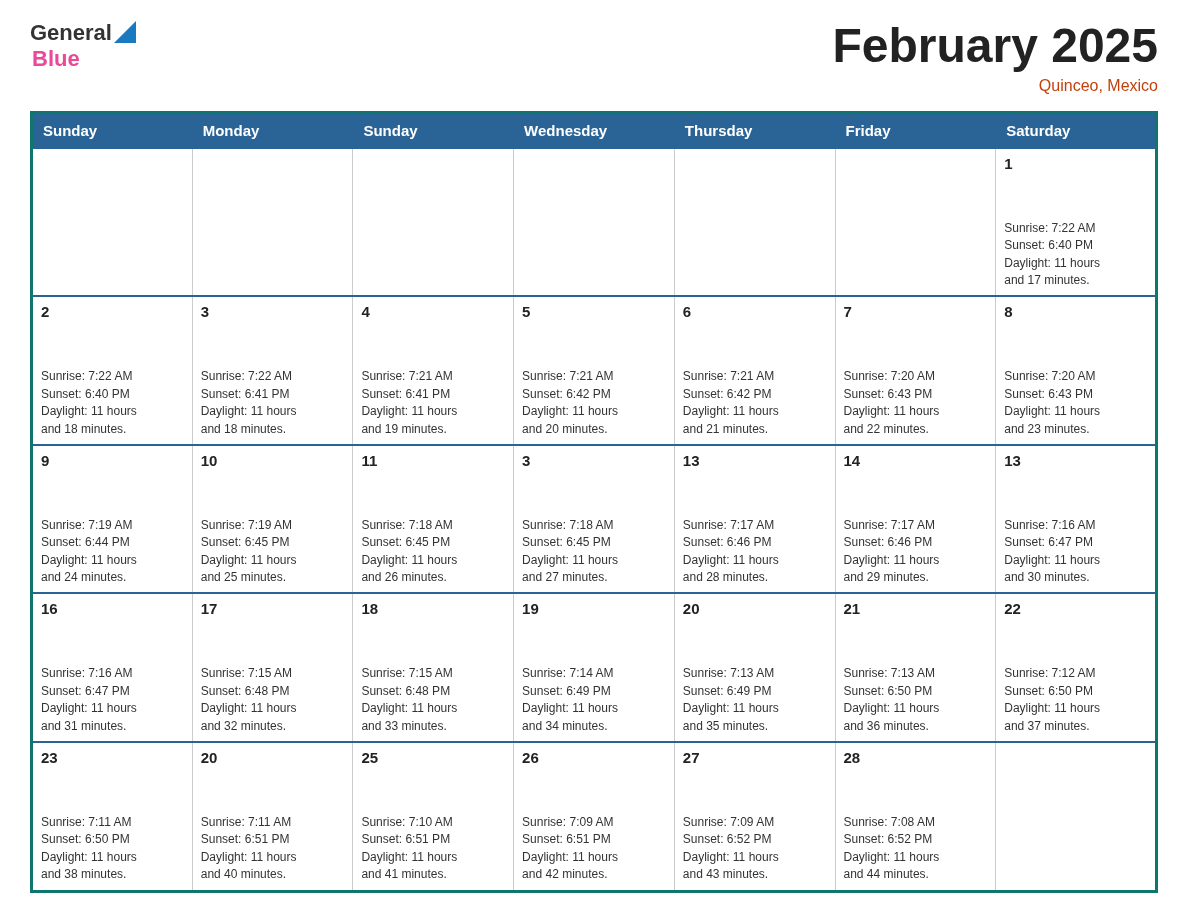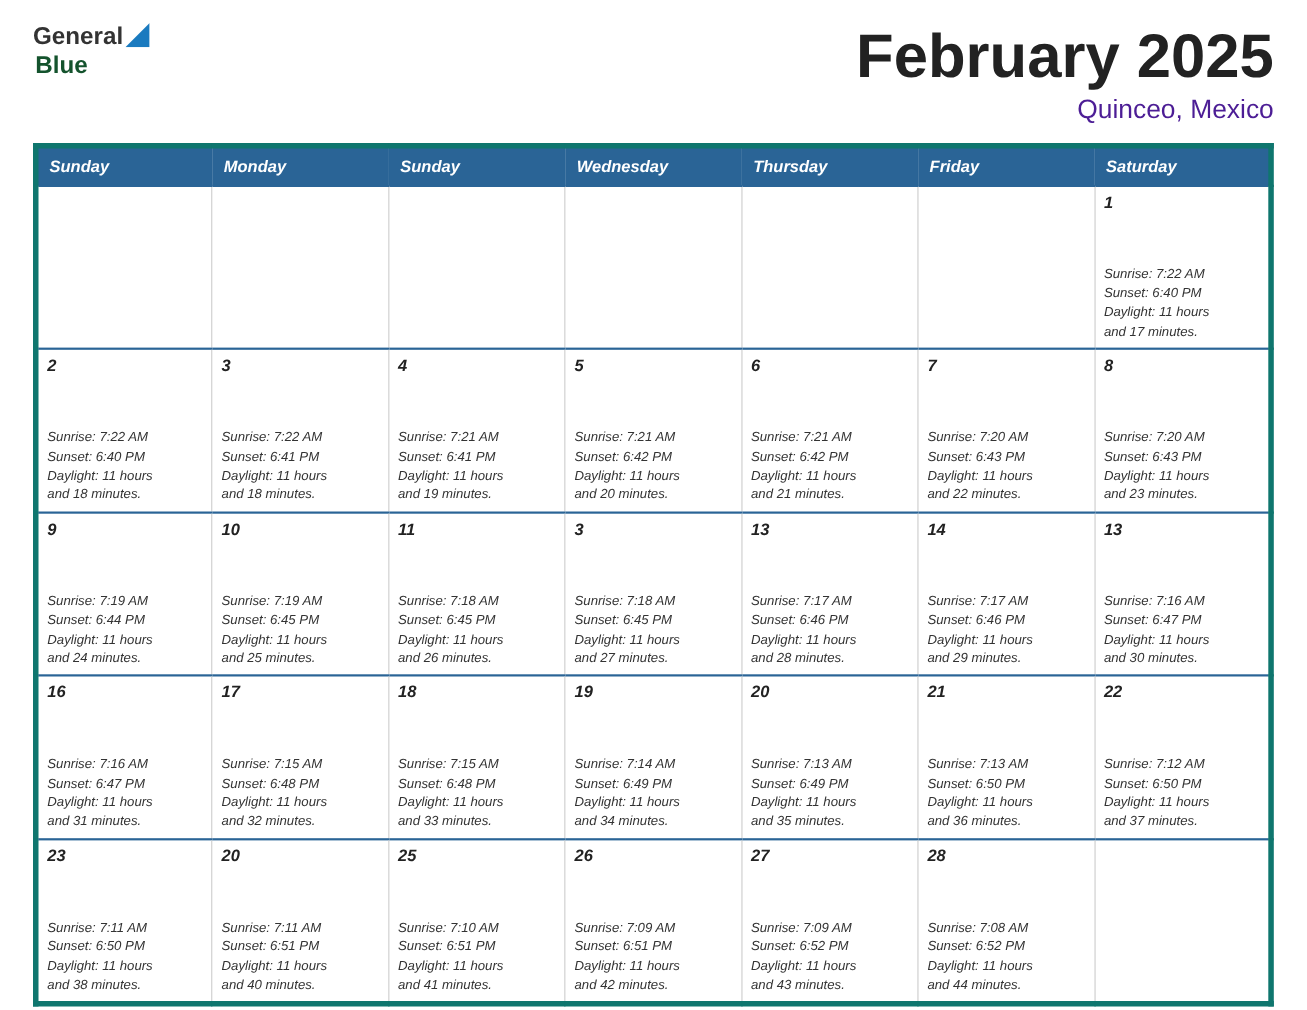--- a/index.html
+++ b/index.html
@@ -25,43 +25,42 @@
       display: flex;
       flex-direction: column;
     }
     .logo-line1 {
       display: flex;
       align-items: center;
     }
     .logo-line2 {
       font-size: 22px;
       font-weight: bold;
-      color: #14532d;
+      color: #ec4899;
       margin-left: 2px;
     }
     .title-block {
       text-align: right;
     }
     .month-title {
-      font-size: 56px;
+      font-size: 48px;
       font-weight: bold;
       color: #222;
       line-height: 1.1;
     }
     .location {
-      font-size: 24px;
-      color: #4c1d95;
+      font-size: 16px;
+      color: #c2410c;
       margin-top: 4px;
       text-align: right;
     }
     .calendar {
       width: 100%;
       border-collapse: collapse;
-      border: 5px solid #0f766e;
-      font-style: italic;
+      border: 3px solid #0f766e;
     }
     .calendar th {
       background: #2a6496;
       color: #fff;
       font-size: 15px;
       font-weight: bold;
       padding: 8px 10px;
       text-align: left;
       border: 1px solid #2a6496;
     }

